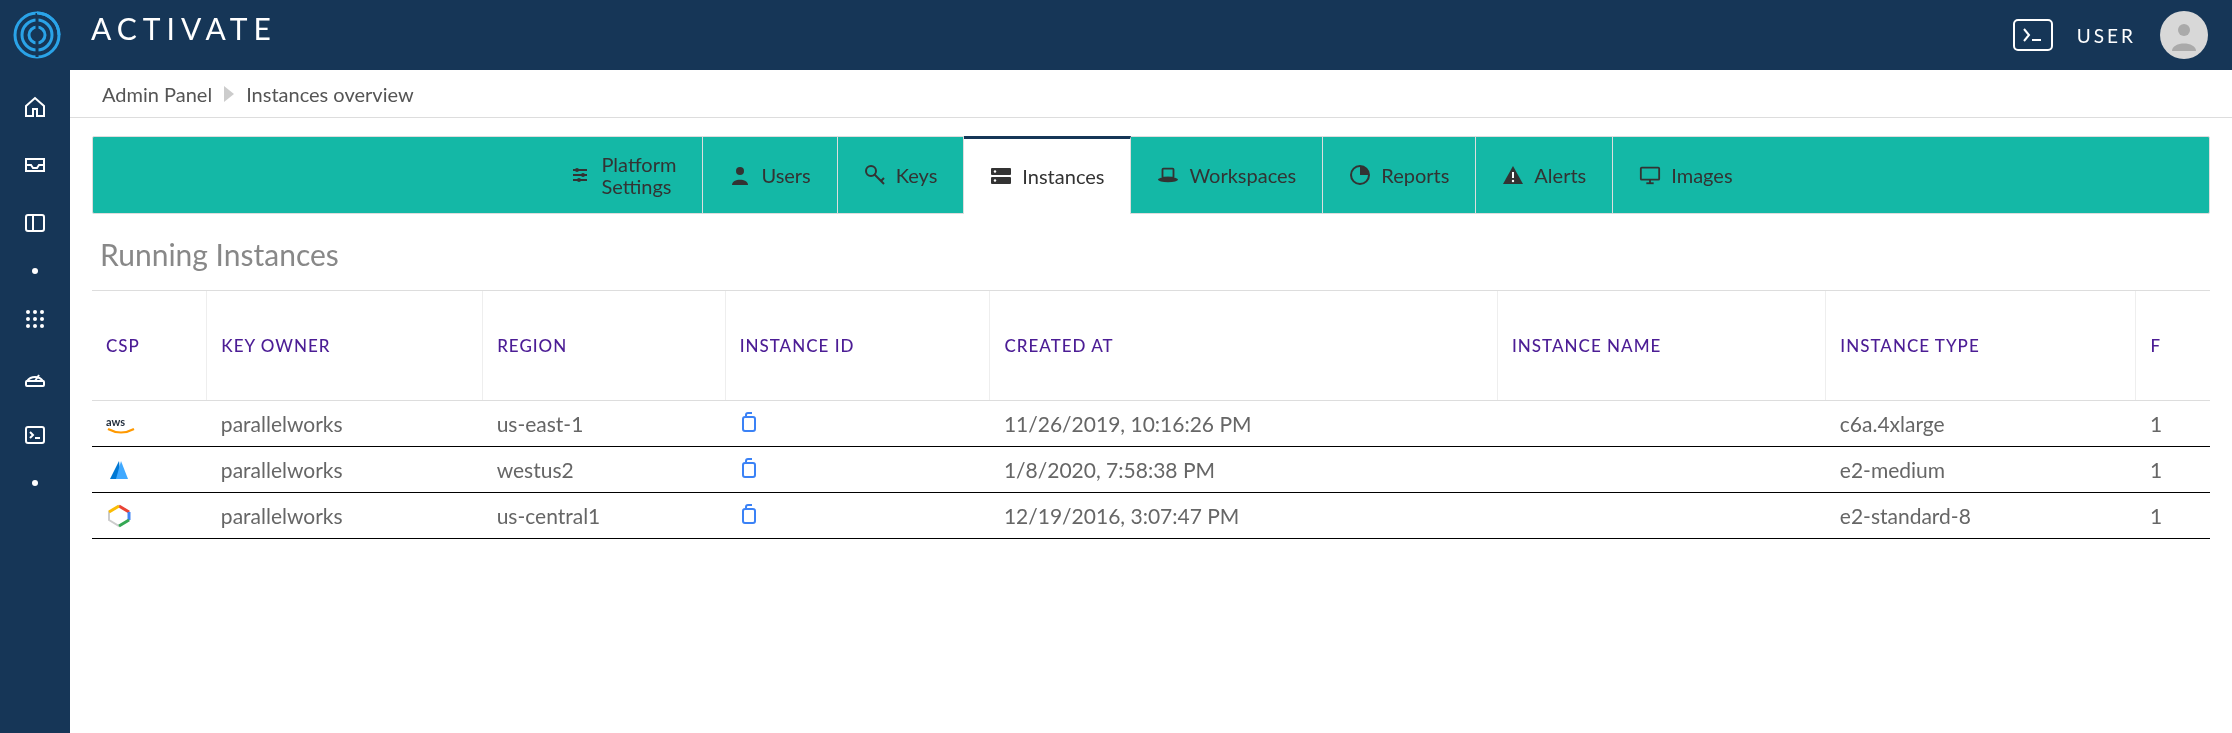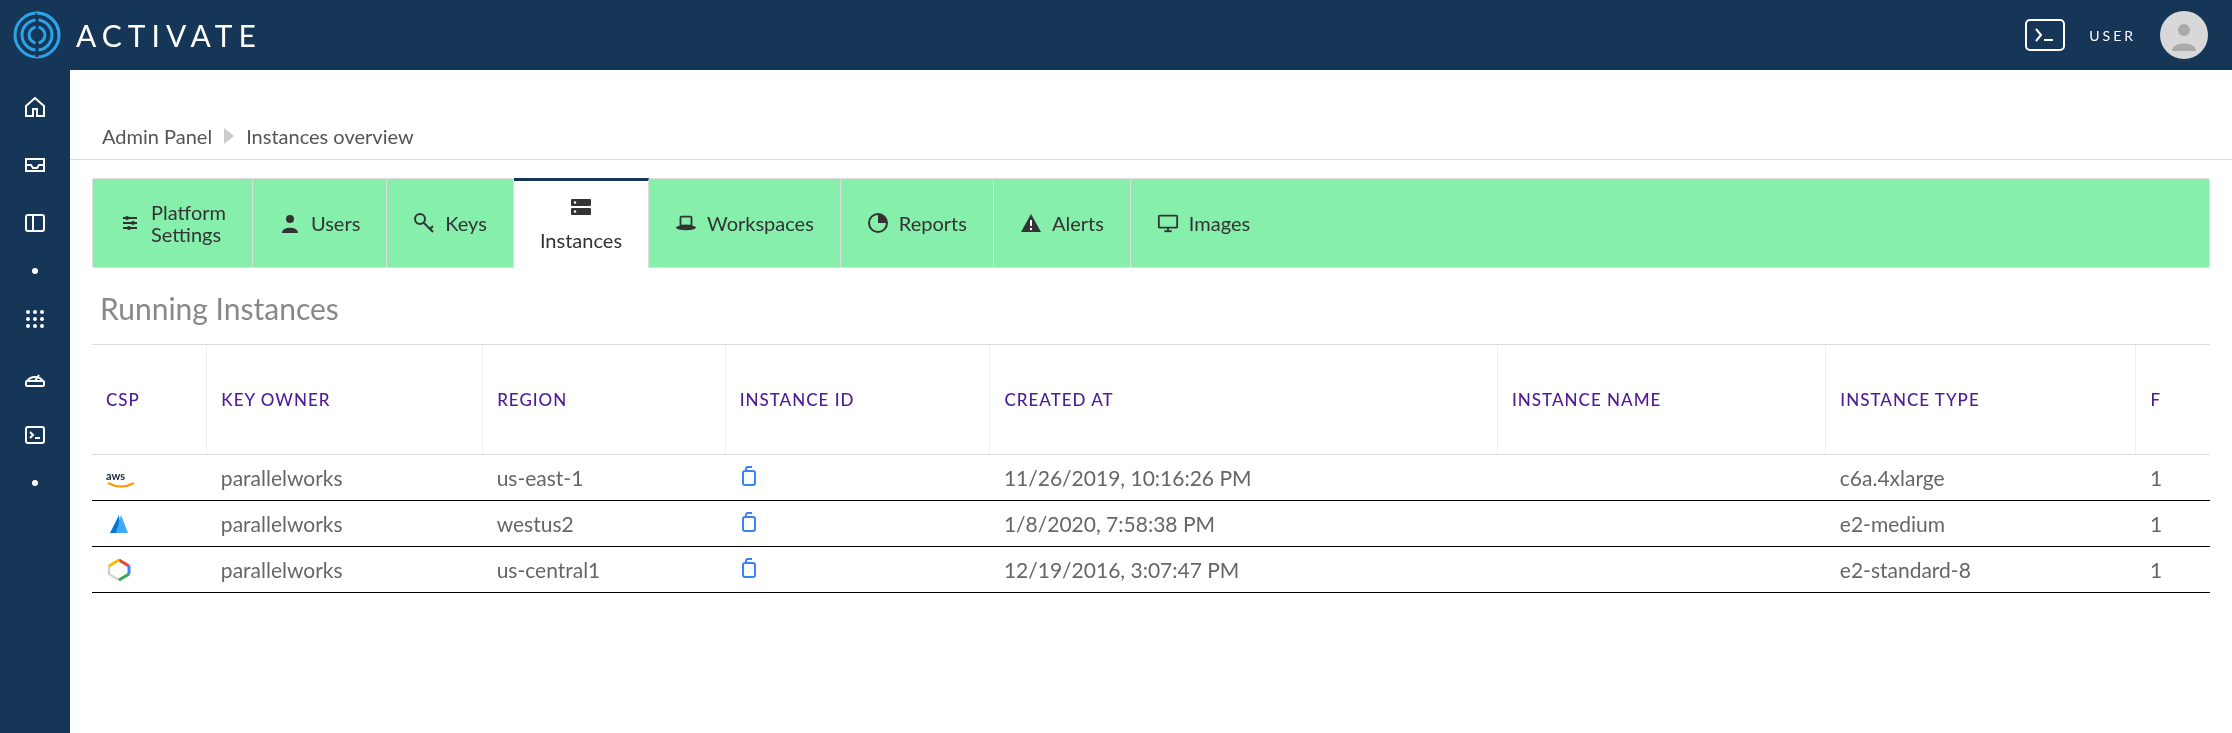--- a/index.html
+++ b/index.html
@@ -11,52 +11,52 @@
   .app { display: flex; flex-direction: column; height: 733px; width: 2232px; }
   
   .topbar {
     background: #163657;
     height: 70px;
     display: flex;
     align-items: center;
     padding: 0 24px 0 12px;
     color: #fff;
   }
-  .logo-wrap { display: flex; align-items: center; gap: 14px; }
+  .logo-wrap { display: flex; align-items: flex-start; gap: 29px; }
   .logo-icon svg { display: block; }
   .brand { font-size: 30px; letter-spacing: 6px; font-weight: 400; color: #fff; }
   .topbar-spacer { flex: 1; }
   .top-actions { display: flex; align-items: center; gap: 24px; }
   .terminal-btn {
     width: 40px; height: 32px;
     border: 2px solid #fff; border-radius: 5px;
     display: flex; align-items: center; justify-content: center;
     color: #fff;
   }
-  .user-label { color: #fff; letter-spacing: 3px; font-size: 14px; }
+  .user-label { color: #fff; letter-spacing: 3px; font-size: 19px; }
   .avatar {
     width: 48px; height: 48px; border-radius: 50%;
     background: #d8d8d8;
     display: flex; align-items: center; justify-content: center;
   }
   .avatar svg { display: block; }
 
   
   .below { display: flex; flex: 1; min-height: 0; }
   .sidebar {
     width: 70px;
     background: #163657;
     display: flex; flex-direction: column; align-items: center;
     padding-top: 24px;
     gap: 32px;
   }
   .side-icon { color: #fff; width: 26px; height: 26px; display:flex; align-items:center; justify-content:center;}
   .side-dot { width:6px; height:6px; border-radius:50%; background:#fff; }
 
-  .main { flex: 1; background: #fff; display:flex; flex-direction:column; min-width:0;margin-top:42px; }
+  .main { flex: 1; background: #fff; display:flex; flex-direction:column; min-width:0; }
 
   
   .breadcrumb {
     height: 48px;
     border-bottom: 1px solid #ddd;
     display: flex; align-items: center;
     padding: 0 32px;
     gap: 12px;
     color: #555;
     font-size: 20px;
@@ -67,41 +67,41 @@
     border-bottom: 8px solid transparent;
     border-left: 10px solid #ccc;
   }
 
   
   .content { padding: 18px 22px; flex:1; min-height:0; }
   .tabs {
     display: flex;
     border: 1px solid #ddd;
     border-radius: 2px;
-    background: #86efac;
+    background: #14b8a6;
+    justify-content: center;
   }
   .tab {
     display: flex; align-items: center; justify-content: center;
     gap: 10px;
     padding: 16px 26px;
     border-right: 1px solid #ddd;
     color: #333;
     font-size: 20px;
     cursor: pointer;
     white-space: nowrap;
   }
   .tab:last-child { border-right: none; }
   .tab.active {
     border-top: 3px solid #163657;
     background: #fff;
     position: relative;
     margin-top: -1px;
     margin-bottom: -1px;
     padding-top: 15px;
-    flex-direction: column;
   }
   .tab .ticon { width:22px; height:22px; display:flex; align-items:center; justify-content:center; color:#333;}
   .tab-platform { flex-direction: row; text-align:left; line-height:1.1; }
 
   .section-title {
     font-size: 30px;
     color: #888;
     font-weight: 400;
     margin: 22px 0 18px 8px;
   }

